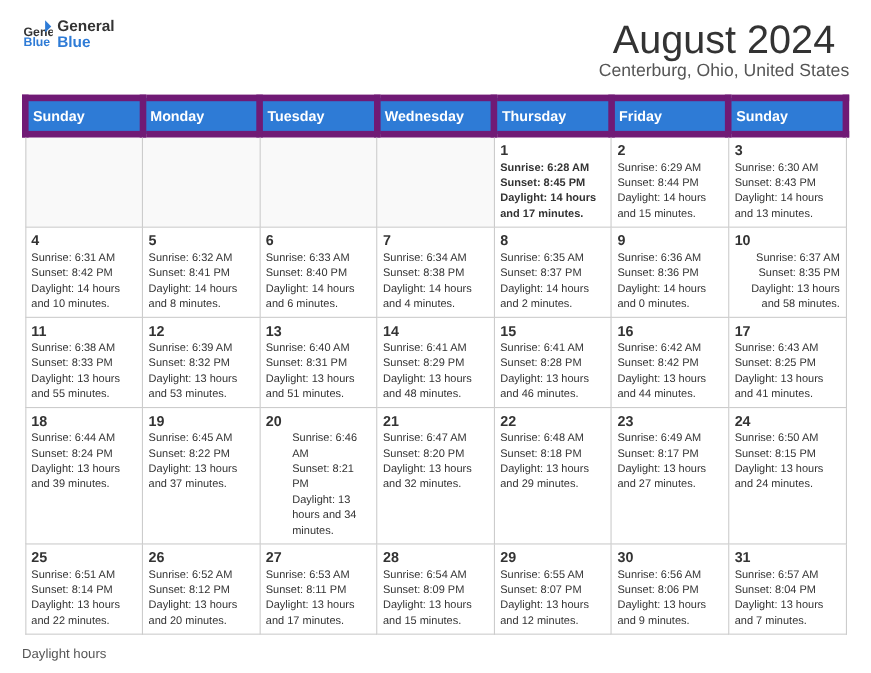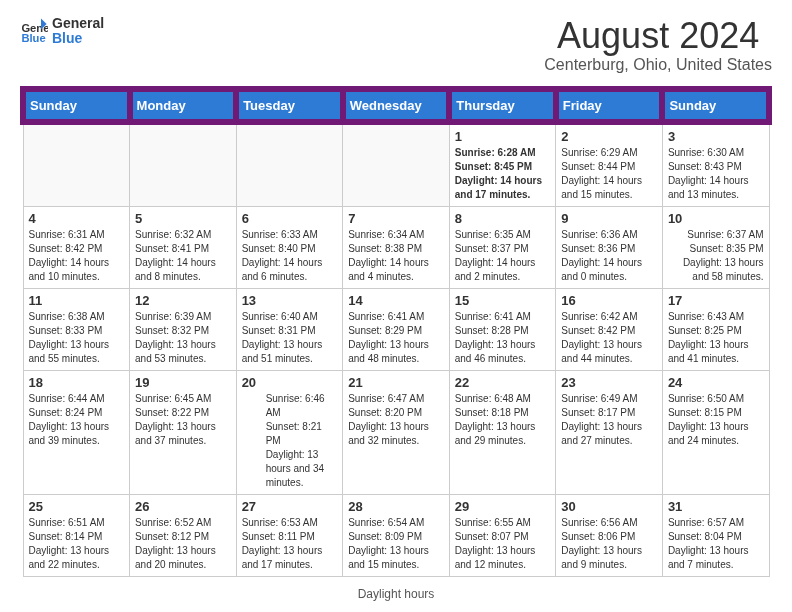--- a/index.html
+++ b/index.html
@@ -72,21 +72,20 @@
     }
     .day-info {
       font-size: 10px;
       line-height: 1.4;
       color: #333;
     }
     .footer {
       margin-top: 10px;
       font-size: 12px;
       color: #555;
-      text-align: center;
     }
   </style>
 </head>
 <body>
 
 <div class="header">
   <div class="logo">
     <svg class="logo-icon" viewBox="0 0 40 40" xmlns="http://www.w3.org/2000/svg">
       <text x="2" y="22" font-size="16" font-weight="bold" fill="#333" font-family="Arial">General</text>
       <text x="2" y="36" font-size="16" font-weight="bold" fill="#2e7bd6" font-family="Arial">Blue</text>

